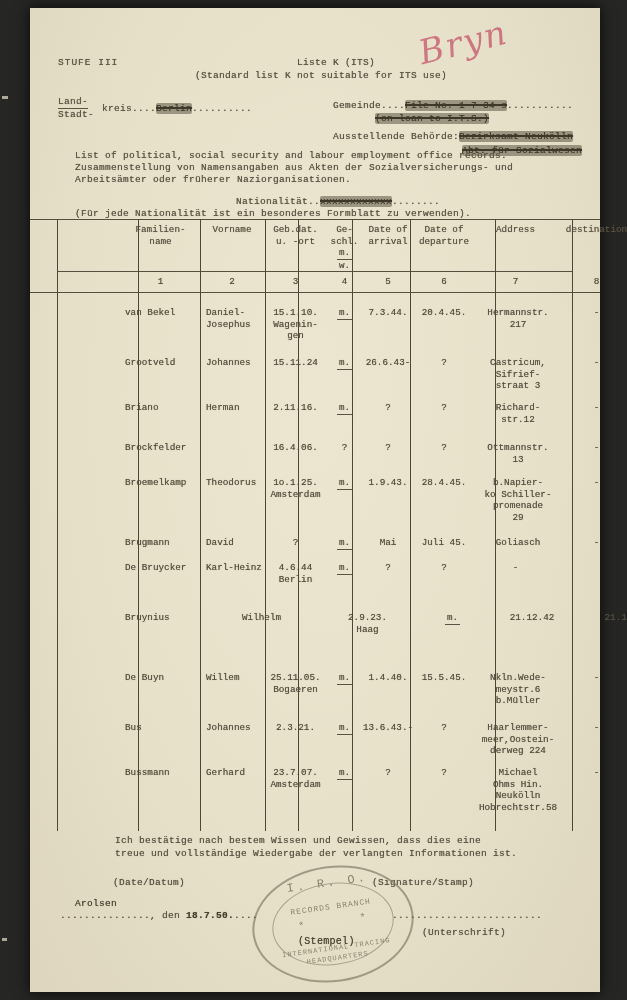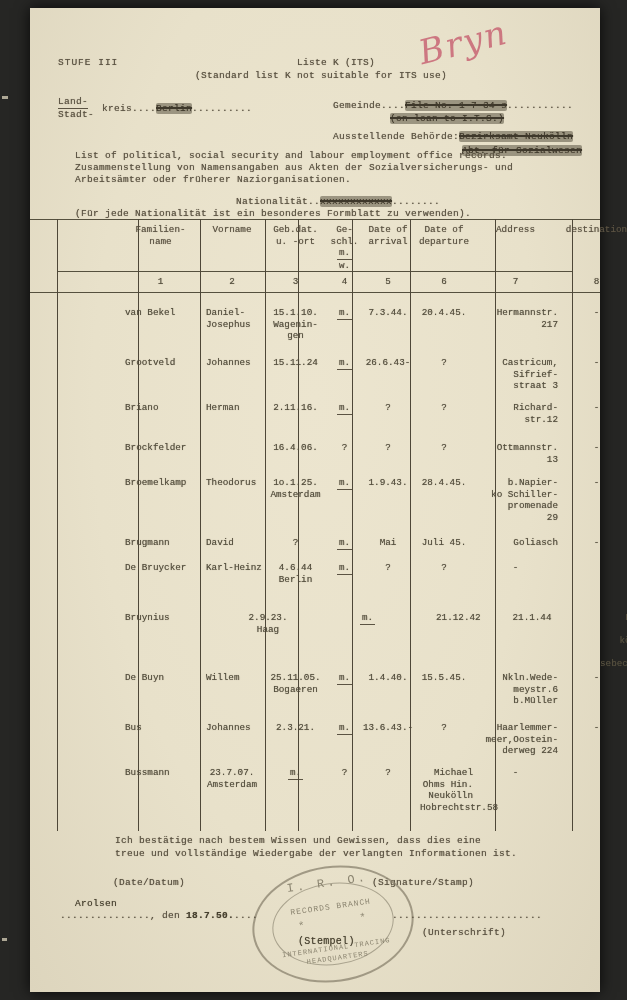--- a/index.html
+++ b/index.html
@@ -29,21 +29,21 @@
   
   .tbl{position:absolute;left:27px;top:211px;width:515px;height:612px;}
   .vline{position:absolute;top:0;bottom:0;width:0;border-left:1px solid #4e4738;}
   .hline{position:absolute;height:0;border-top:1px solid #55503e;}
   .row{position:absolute;left:16px;width:515px;display:grid;
        grid-template-columns:81px 62px 65px 33px 54px 58px 85px 77px;padding-left:47px;}
   .row .cell{font-size:9.3px;line-height:11.5px;color:#55503f;white-space:pre-line;
              text-shadow:0 0 .7px rgba(86,76,58,.7);}
   .cell.c0,.cell.c1{padding-left:5px;text-align:left;}
   .cell.c2,.cell.c3,.cell.c4,.cell.c5,.cell.c7{text-align:center;}
-  .cell.c6{padding-left:5px;text-align:right;}
+  .cell.c6{padding-left:5px;text-align:center;}
   .hdr .cell{color:#5b5343;padding-top:3px;}
   .hdr .cell.c0,.hdr .cell.c1,.hdr .cell.c6{text-align:center;padding-left:0;}
   .m-under{border-bottom:1px solid #5b5343;display:inline-block;padding:0 2px;}
   
   .stamp{
     position:absolute;left:222px;top:858px;width:158px;height:112px;
     border:2px solid rgba(137,130,110,.75);border-radius:50%;
     transform:rotate(-8deg);color:rgba(130,123,103,.9);
     font-size:8px;letter-spacing:1px;text-align:center;
   }
@@ -68,21 +68,21 @@
   <div class="tw" style="left:28px;top:49px;letter-spacing:1px;">STUFE III</div>
   <div class="tw" style="left:267px;top:49px;">Liste K (ITS)</div>
   <div class="tw" style="left:165px;top:62px;">(Standard list K not suitable for ITS use)</div>
   <div class="handnote">Bryn</div>
 
   <div class="tw underl" style="left:28px;top:88px;">Land-</div>
   <div class="tw" style="left:28px;top:101px;">Stadt-</div>
   <div class="tw" style="left:72px;top:95px;"><span>kreis</span><span>....</span><span class="struck">Berlin</span><span>..........</span></div>
 
   <div class="tw" style="left:303px;top:92px;"><span>Gemeinde....</span><span class="struck">File No. 1-7-34 s</span><span>...........</span></div>
-  <div class="tw" style="left:360px;top:105px;"><span class="struck">(on loan to I.T.S.)</span></div>
+  <div class="tw" style="left:345px;top:105px;"><span class="struck">(on loan to I.T.S.)</span></div>
 
   <div class="tw" style="left:303px;top:123px;"><span>Ausstellende Behörde:</span><span class="struck">Bezirksamt Neukölln</span></div>
   <div class="tw" style="left:432px;top:137px;"><span class="struck">Abt. für Sozialwesen</span></div>
 
   <div class="tw" style="left:45px;top:142px;">List of political, social security and labour employment office records.</div>
   <div class="tw" style="left:45px;top:154px;">Zusammenstellung von Namensangaben aus Akten der Sozialversicherungs- und</div>
   <div class="tw" style="left:45px;top:166px;">Arbeitsämter oder früherer Naziorganisationen.</div>
 
   <div class="tw" style="left:182px;top:188px;margin-left:24px;"><span>Nationalität..</span><span class="struck">xxxxxxxxxxxx</span><span>........</span></div>
   <div class="tw" style="left:45px;top:200px;">(Für jede Nationalität ist ein besonderes Formblatt zu verwenden).</div>
@@ -212,20 +212,21 @@
 Berlin</div>
           <div class="cell c3" style="white-space: normal;">
             <div><span class="m-under">m.</span></div>
           </div>
           <div class="cell c4">?</div>
           <div class="cell c5">?</div>
           <div class="cell c7">-</div>
         </div>
         <div class="row" style="top: 393px; gap: 36px;">
           <div class="cell c0">Bruynius</div>
+          <div class="cell c1">Wilhelm</div>
           <div class="cell c2">2.9.23.
 Haag</div>
           <div class="cell c3" style="white-space: normal;">
             <div><span class="m-under">m.</span></div>
           </div>
           <div class="cell c4">21.12.42</div>
           <div class="cell c5">21.1.44</div>
           <div class="cell c6">Lager Neu-
 kölln, Kne-
 sebeckstr.
@@ -256,20 +257,21 @@
           </div>
           <div class="cell c4">13.6.43.-</div>
           <div class="cell c5">?</div>
           <div class="cell c6">Haarlemmer-
 meer,Oostein-
 derweg 224</div>
           <div class="cell c7">-</div>
         </div>
         <div class="row" style="top: 548px;">
           <div class="cell c0">Bussmann</div>
+          <div class="cell c1">Gerhard</div>
           <div class="cell c2">23.7.07.
 Amsterdam</div>
           <div class="cell c3" style="white-space: normal;">
             <div><span class="m-under">m.</span></div>
           </div>
           <div class="cell c4">?</div>
           <div class="cell c5">?</div>
           <div class="cell c6">Michael
 Ohms Hin.
 Neukölln

